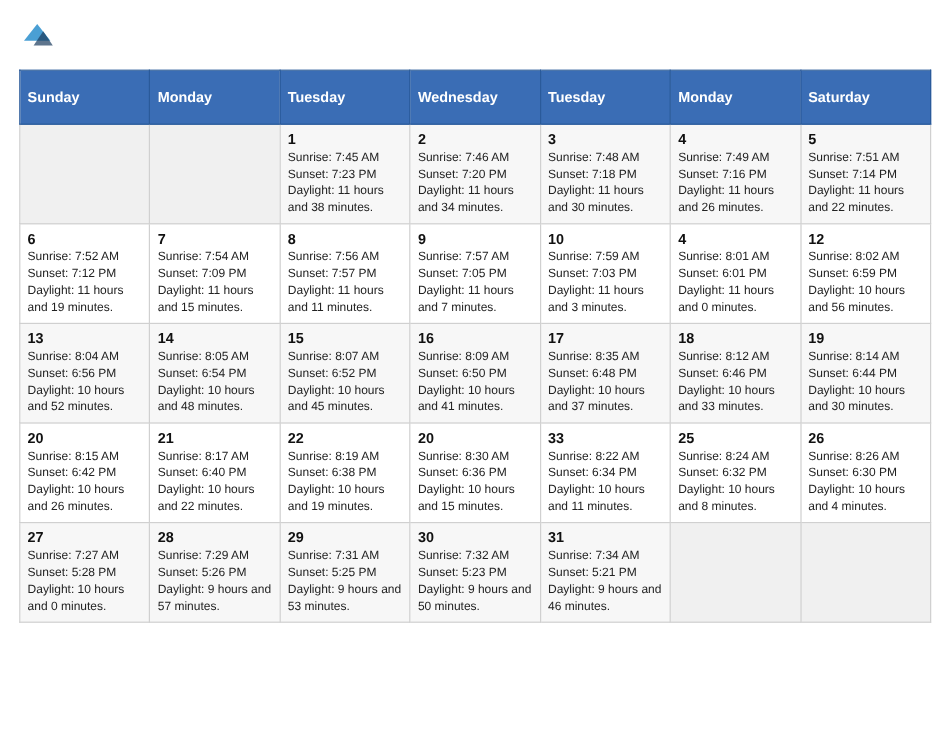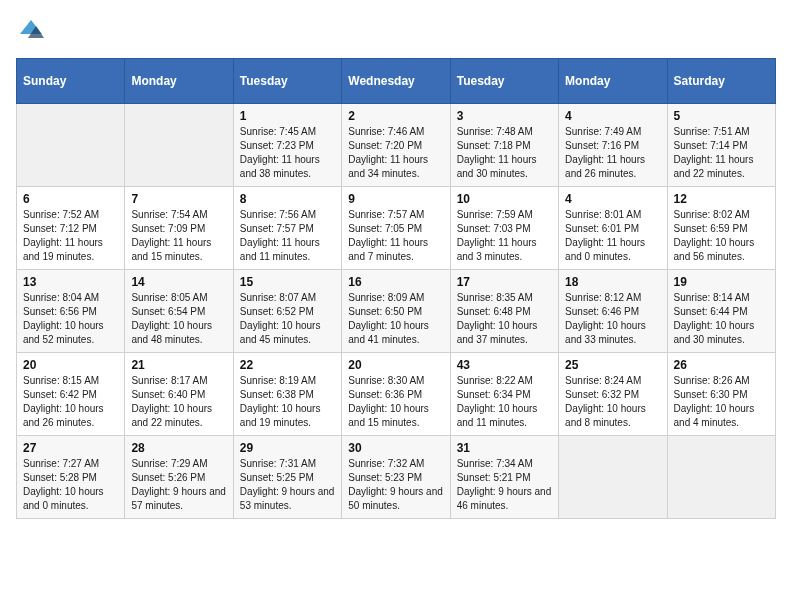--- a/index.html
+++ b/index.html
@@ -278,21 +278,21 @@
 and 19 minutes.</div>
         </td>
         <td>
           <span class="day-num">20</span>
           <div class="day-info">Sunrise: 8:30 AM
 Sunset: 6:36 PM
 Daylight: 10 hours
 and 15 minutes.</div>
         </td>
         <td>
-          <span class="day-num">43</span>
+          <span class="day-num">33</span>
           <div class="day-info">Sunrise: 8:22 AM
 Sunset: 6:34 PM
 Daylight: 10 hours
 and 11 minutes.</div>
         </td>
         <td>
           <span class="day-num">25</span>
           <div class="day-info">Sunrise: 8:24 AM
 Sunset: 6:32 PM
 Daylight: 10 hours

